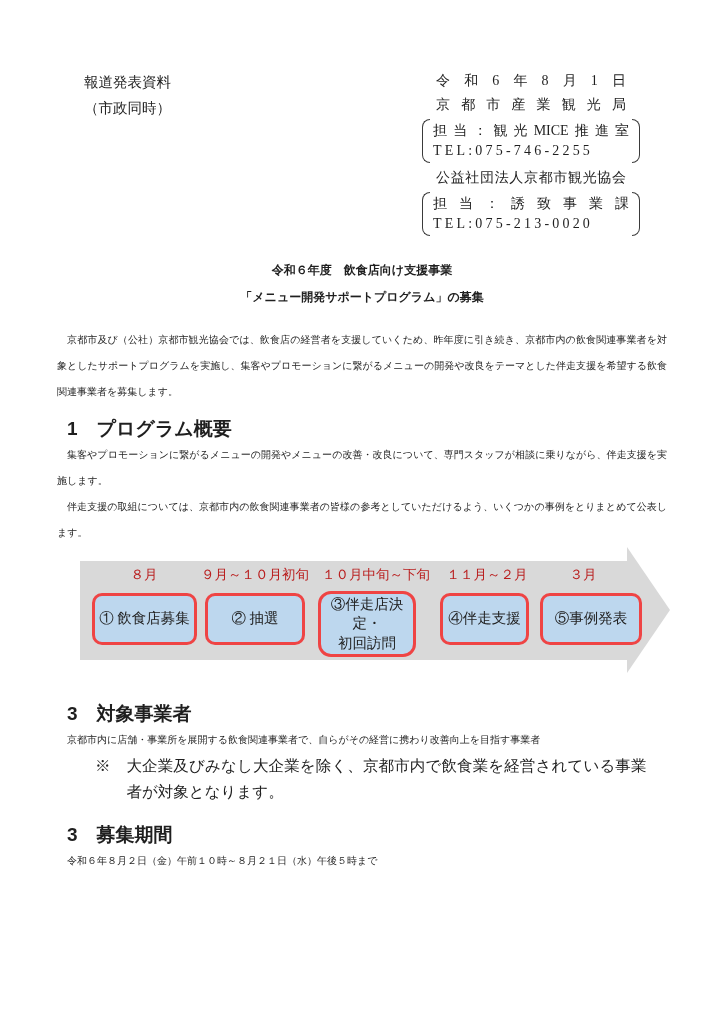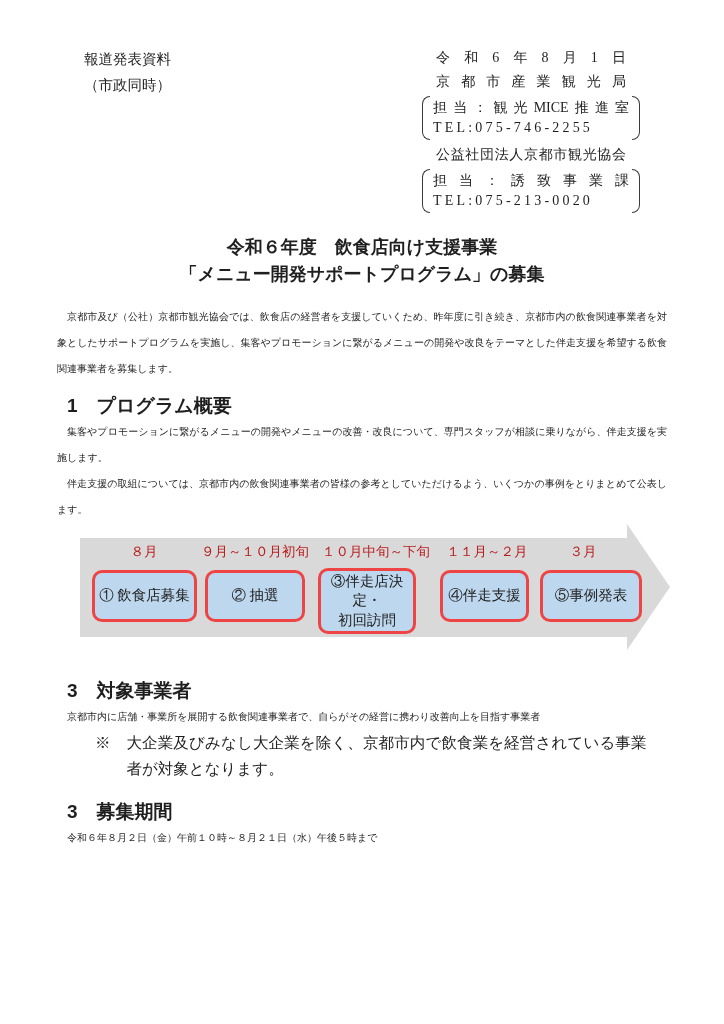--- a/index.html
+++ b/index.html
@@ -3,35 +3,35 @@
 <meta charset="utf-8">
 <style>
   * { margin:0; padding:0; box-sizing:border-box; }
   html,body { background:#fff; }
   .page {
     position:relative; width:724px; height:1024px; background:#ffffff;
     font-family:"Liberation Serif","DejaVu Serif",serif;
     color:#1f1f1f; overflow:hidden;
   }
   
-  .header { display:flex; justify-content:space-between; padding:46px 84px 0 84px; }
+  .header { display:flex; justify-content:space-between; padding:69px 84px 0 84px; }
   .header-left { font-size:14.5px; line-height:26px; }
   .header-right { width:218px; font-size:14px; }
   .jl { display:block; text-align:justify; text-align-last:justify; }
   .inset { padding:0 14px; line-height:24px; }
   .bracket { display:flex; align-items:stretch; margin:2px 0 3px; }
   .brk { width:8px; flex:none; }
   .brk-l { border:1.3px solid #3a3a3a; border-right:none; border-radius:8px 0 0 8px; }
   .brk-r { border:1.3px solid #3a3a3a; border-left:none; border-radius:0 8px 8px 0; }
   .bracket .mid { flex:1; padding:2px 3px; }
   .bracket .mid .jl { line-height:20px; }
   .tel { display:block; line-height:20px; letter-spacing:3.2px; white-space:nowrap; }
   
   .title {
-    margin-top:18px; text-align:center; font-weight:700; font-size:18px; line-height:27px;
+    margin-top:18px; text-align:center; font-weight:700; font-size:12px; line-height:27px;
     font-family:"Liberation Sans","DejaVu Sans",sans-serif;
   }
   
   .content { padding:0 57px; }
   p.body { font-size:10px; line-height:26px; text-align:justify; }
   .intro { margin:16px 0 12px; }
   h2.sec {
     font-family:"Liberation Sans","DejaVu Sans",sans-serif;
     font-weight:700; font-size:19px; line-height:24px; margin:12px 0 1px 10px;
   }
@@ -52,21 +52,21 @@
   }
   .tl-box {
     position:absolute; top:47px; height:52px; background:#bdd7ee;
     border:3px solid #ef4444; border-radius:10px;
     display:flex; flex-direction:column; align-items:center; justify-content:center;
     font-size:14.5px; line-height:1.35; text-align:center; color:#222;
   }
   .m1 { left:144px; } .m2 { left:255px; } .m3 { left:376px; } .m4 { left:487px; } .m5 { left:583px; }
   .b1 { left:92px;  width:105px; }
   .b2 { left:205px; width:100px; }
-  .b3 { left:318px; width:98px; top:45px; height:66px; }
+  .b3 { left:318px; width:98px; top:45px; height:66px;border-radius:13px; }
   .b4 { left:440px; width:89px; }
   .b5 { left:540px; width:102px; }
 </style>
 </head>
 <body>
 
 <div class="page">
 
   <div class="header">
     <div class="header-left">

